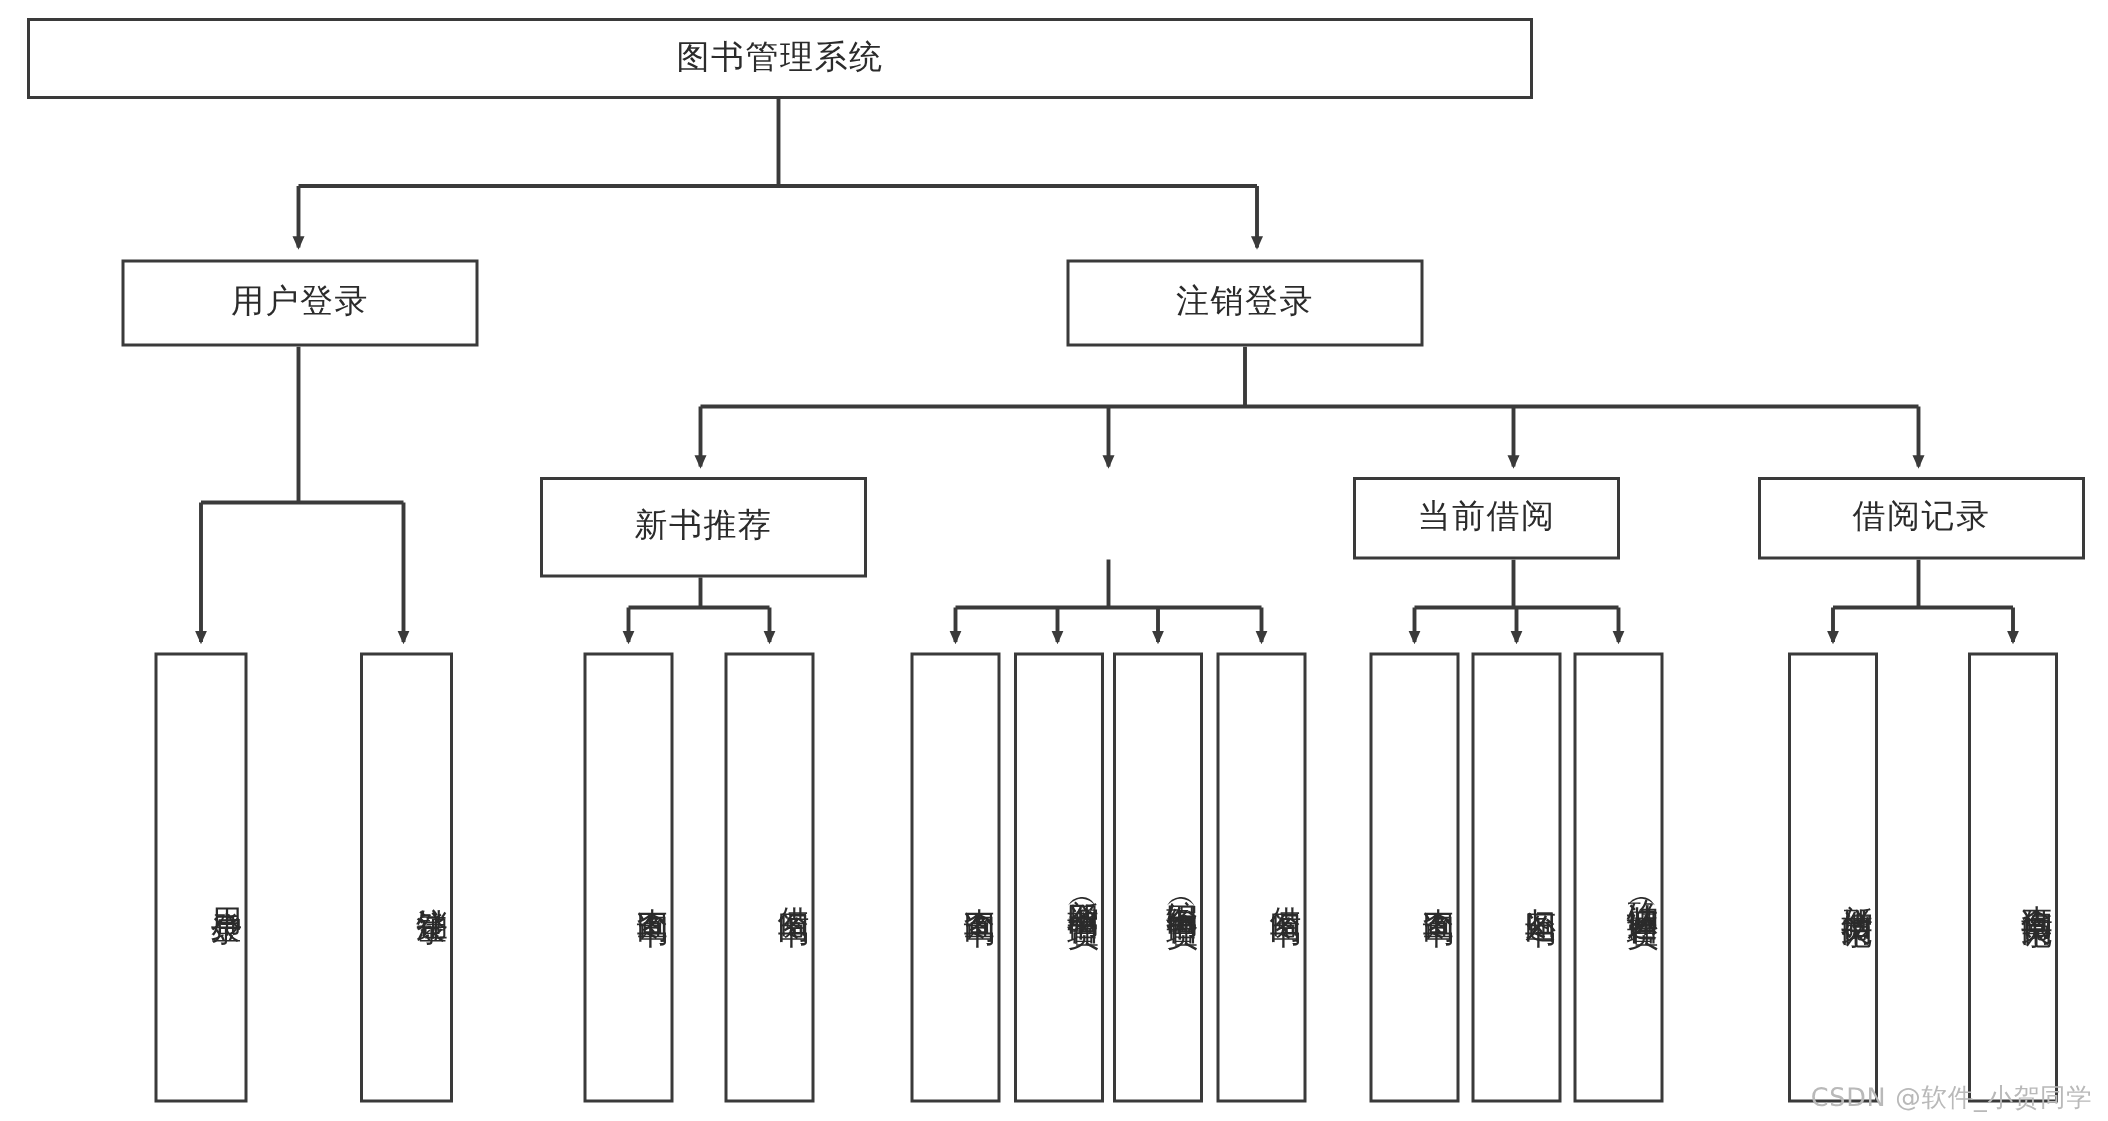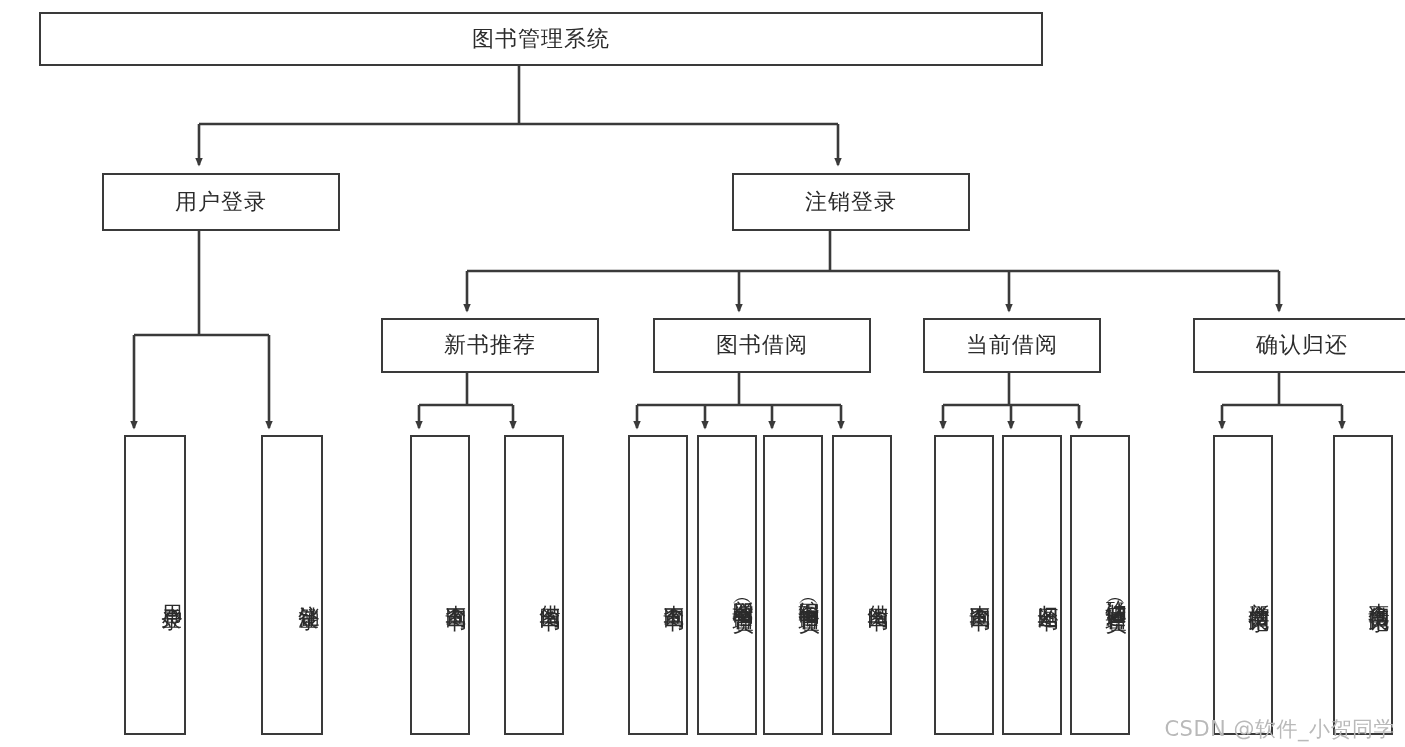--- a/index.html
+++ b/index.html
@@ -28,21 +28,20 @@
   .node {
     position: absolute;
     box-sizing: border-box;
     border: 2.5px solid #3a3a3a;
     background: #ffffff;
     display: flex;
     align-items: center;
     justify-content: center;
     color: #2b2b2b;
     z-index: 2;
-    margin-left: 21px;
   }
   .node.horizontal {
     font-size: 22px;
     line-height: 1.2;
     letter-spacing: 1px;
     white-space: nowrap;
   }
   .node.vertical {
     writing-mode: vertical-rl;
     text-orientation: upright;
@@ -53,21 +52,21 @@
     align-items: flex-start;
     justify-content: center;
   }
   .node-label {
     display: block;
   }
   .watermark {
     position: absolute;
     right: 10px;
     bottom: 4px;
-    font-size: 21px;
+    font-size: 17px;
     color: #b9b9b9;
     letter-spacing: 0.5px;
     z-index: 3;
     white-space: nowrap;
     font-family: "DejaVu Sans", "Liberation Sans", sans-serif;
   }
 </style>
 </head>
 <body>
 
@@ -132,34 +131,31 @@
   </div>
 
   <div class="node horizontal" style="left:81px; top:173px; width:238px; height:58px;">
     <span class="node-label">用户登录</span>
   </div>
 
   <div class="node horizontal" style="left:711px; top:173px; width:238px; height:58px;">
     <span class="node-label">注销登录</span>
   </div>
 
-  <div class="node horizontal" style="left:360px; top:318px; width:218px; height:55px;">
+  <div class="node horizontal" style="left:360px; top:318px; width:218px; height:67px;">
     <span class="node-label">新书推荐</span>
   </div>
 
-  <div class="node horizontal" style="left:632px; top:318px; width:218px; height:55px;">
-    <span class="node-label">图书借阅</span>
-  </div>
 
   <div class="node horizontal" style="left:902px; top:318px; width:178px; height:55px;">
     <span class="node-label">当前借阅</span>
   </div>
 
   <div class="node horizontal" style="left:1172px; top:318px; width:218px; height:55px;">
-    <span class="node-label">确认归还</span>
+    <span class="node-label">借阅记录</span>
   </div>
 
   <div class="node vertical" style="left:103px; top:435px; width:62px; height:300px;">
     <span class="node-label">用户登录</span>
   </div>
 
   <div class="node vertical" style="left:240px; top:435px; width:62px; height:300px;">
     <span class="node-label">注销登录</span>
   </div>
 

